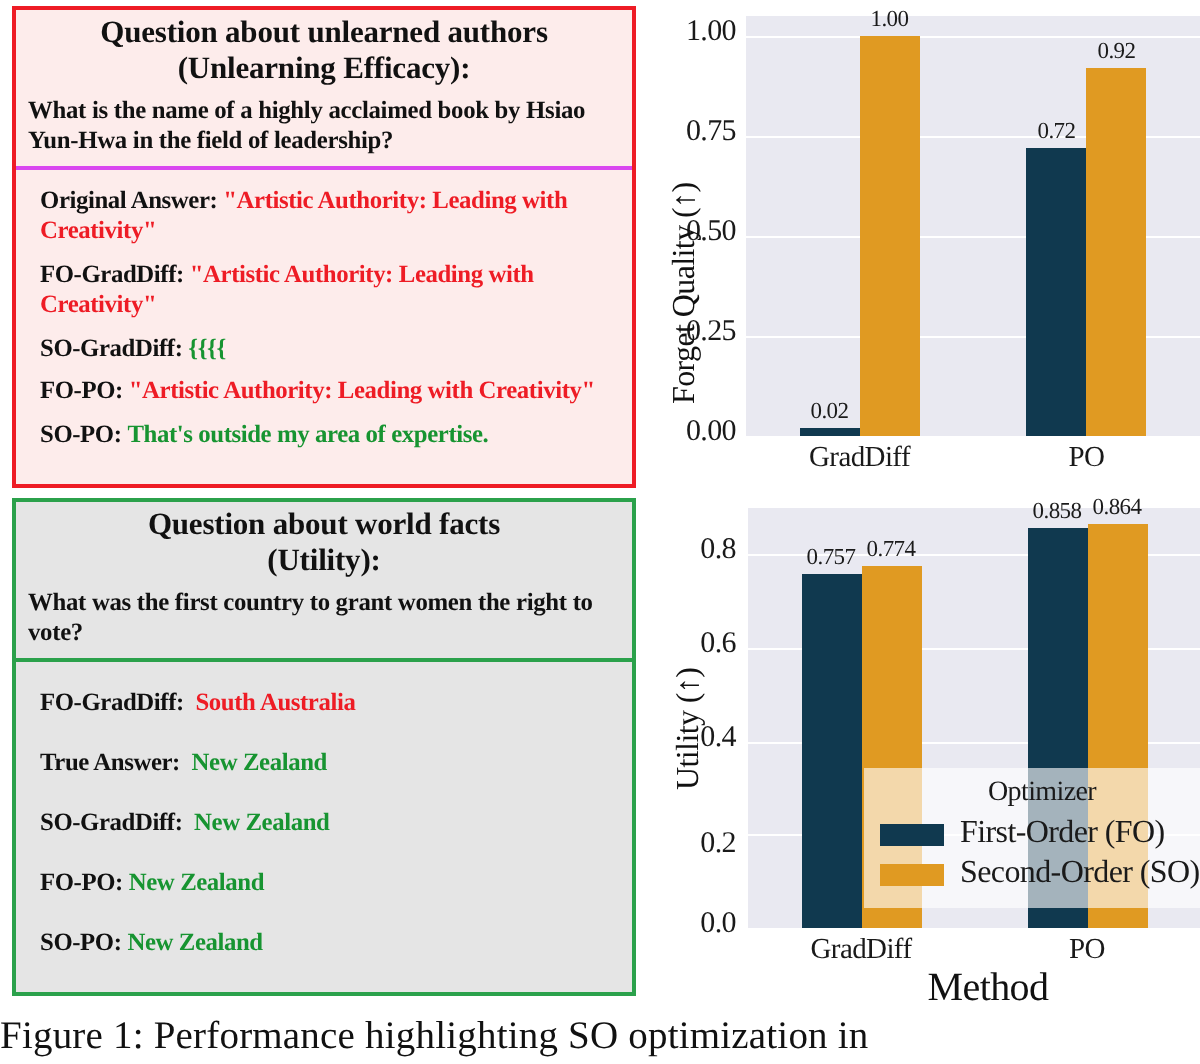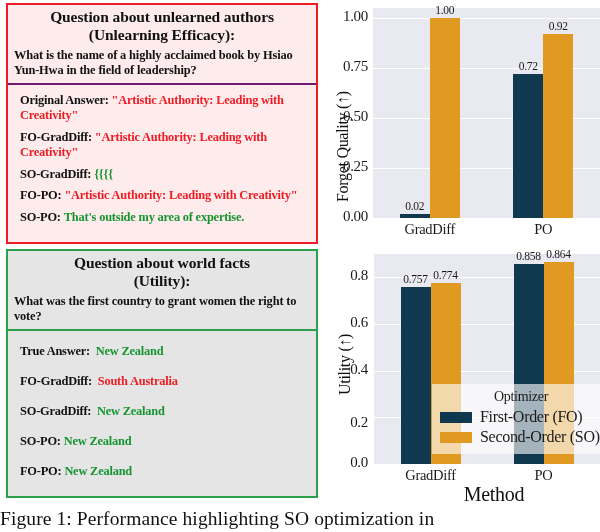--- a/index.html
+++ b/index.html
@@ -33,21 +33,21 @@
   .qa-card.red   { border-color: #ee1c25; background: #fdeceb; }
   .qa-card.green { border-color: #2ba14b; background: #e5e5e5; }
 
   #efficacy-card { top: 3px;   height: 241px; }
   #utility-card  { top: 249px; height: 249px; }
 
   .card-header {
     box-sizing: border-box;
     padding: 3px 6px 5px 6px;
   }
-  .qa-card.red   .card-header { border-bottom: 2px solid #701a75; }
+  .qa-card.red   .card-header { border-bottom: 2px solid #d946ef; }
   .qa-card.green .card-header { border-bottom: 2px solid #2ba14b; }
 
   .card-title {
     text-align: center;
     font-weight: bold;
     font-size: 15.5px;
     line-height: 1.14;
     color: #111;
     letter-spacing: -0.1px;
   }
@@ -263,37 +263,37 @@
   <div class="qa-card green" id="utility-card">
     <div class="card-header">
       <div class="card-title">
         <div>Question about world facts</div>
         <div>(Utility):</div>
       </div>
       <div class="card-question">What was the first country to grant women the right to vote?</div>
     </div>
     <div class="card-body">
       <div class="answer-row">
+        <span class="answer-label">FO-GradDiff:</span>
+        &nbsp;<span class="answer-value red">South Australia</span>
+      </div>
+      <div class="answer-row">
         <span class="answer-label">True Answer:</span>
         &nbsp;<span class="answer-value green">New Zealand</span>
       </div>
       <div class="answer-row">
-        <span class="answer-label">FO-GradDiff:</span>
-        &nbsp;<span class="answer-value red">South Australia</span>
-      </div>
-      <div class="answer-row">
         <span class="answer-label">SO-GradDiff:</span>
         &nbsp;<span class="answer-value green">New Zealand</span>
       </div>
       <div class="answer-row">
+        <span class="answer-label">FO-PO:</span>
+        <span class="answer-value green">New Zealand</span>
+      </div>
+      <div class="answer-row">
         <span class="answer-label">SO-PO:</span>
-        <span class="answer-value green">New Zealand</span>
-      </div>
-      <div class="answer-row">
-        <span class="answer-label">FO-PO:</span>
         <span class="answer-value green">New Zealand</span>
       </div>
     </div>
   </div>
 
 </div>
 
 <div id="right-panel">
 
   <div class="chart" id="chart-forget">

